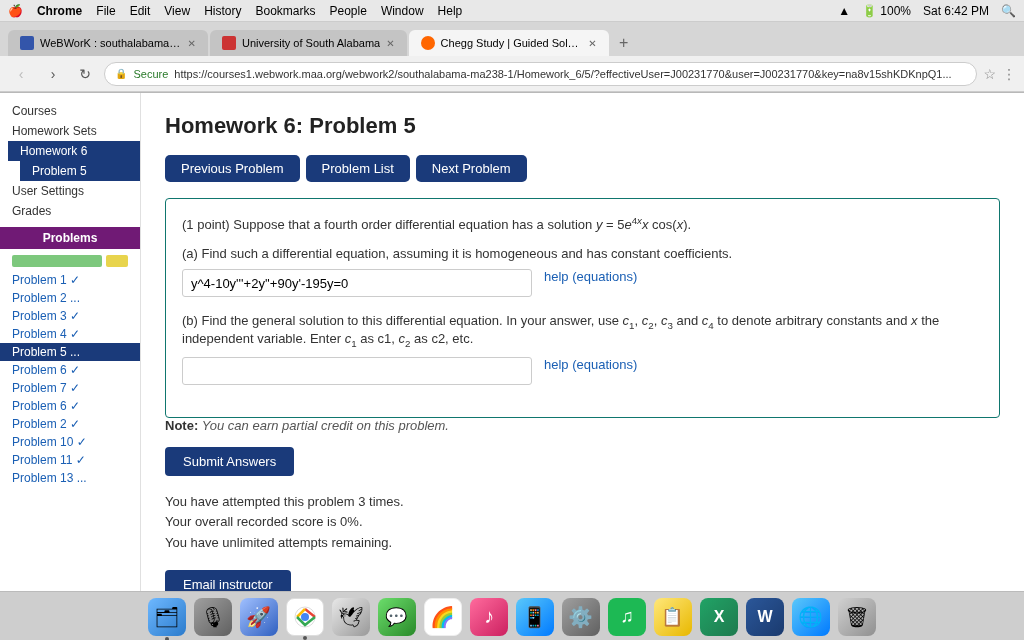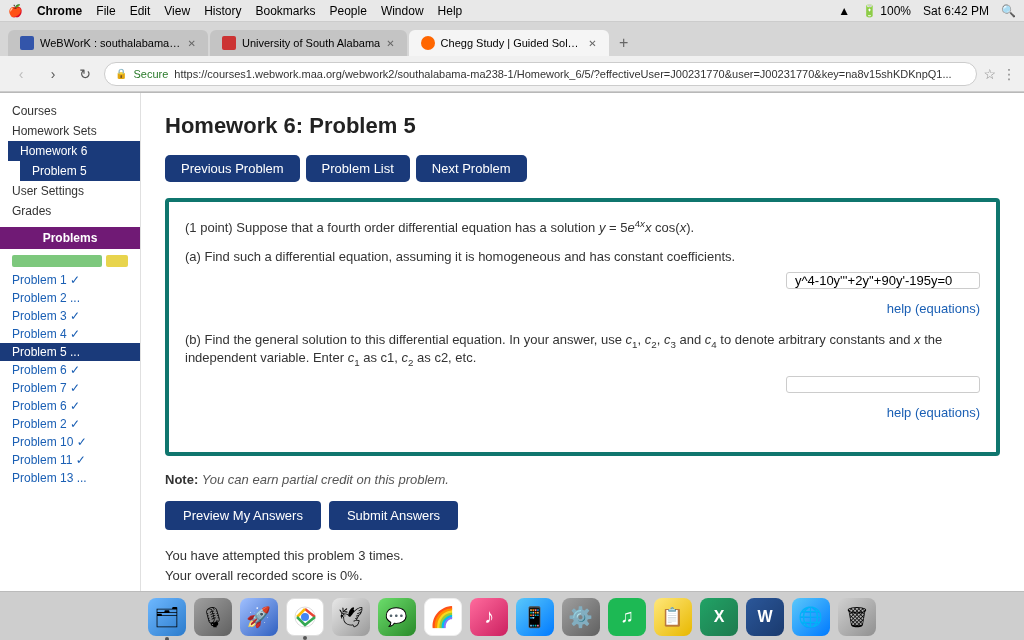--- a/index.html
+++ b/index.html
@@ -179,42 +179,40 @@
       color: white;
       border: none;
       padding: 6px 16px;
       border-radius: 5px;
       font-size: 13px;
       cursor: pointer;
       font-weight: 500;
     }
 
     .problem-box {
-      border: 4px solid #0f766e;
+      border: 1px solid #0f766e;
       border-radius: 4px;
       padding: 16px;
-      margin-bottom: 16px;
     }
     .problem-statement {
       font-size: 13px;
       color: #333;
       margin-bottom: 14px;
     }
     .problem-statement em { font-style: italic; }
     .part-label {
       font-size: 13px;
       color: #333;
       margin-bottom: 8px;
     }
     .input-row {
       display: flex;
-      align-items: flex-end;
+      align-items: flex-start;
       gap: 12px;
       margin-bottom: 16px;
-      flex-direction: column;
     }
     .answer-input {
       flex: 1;
       max-width: 350px;
       height: 28px;
       border: 1px solid #ccc;
       border-radius: 3px;
       padding: 0 8px;
       font-size: 13px;
     }
@@ -435,21 +433,20 @@
         <input class="answer-input" type="text" value="" style="">
         <a class="help-link">help (equations)</a>
       </div>
     </div>
 
     <div class="note-text">
       <strong>Note:</strong> <em>You can earn partial credit on this problem.</em>
     </div>
 
     <div class="action-btn-group">
-      <button class="btn-action">Preview My Answers</button>
       <button class="btn-action">Submit Answers</button>
     </div>
 
     <div class="attempt-info">
       <div>You have attempted this problem 3 times.</div>
       <div>Your overall recorded score is 0%.</div>
       <div>You have unlimited attempts remaining.</div>
     </div>
 
     <button class="email-btn">Email instructor</button>

